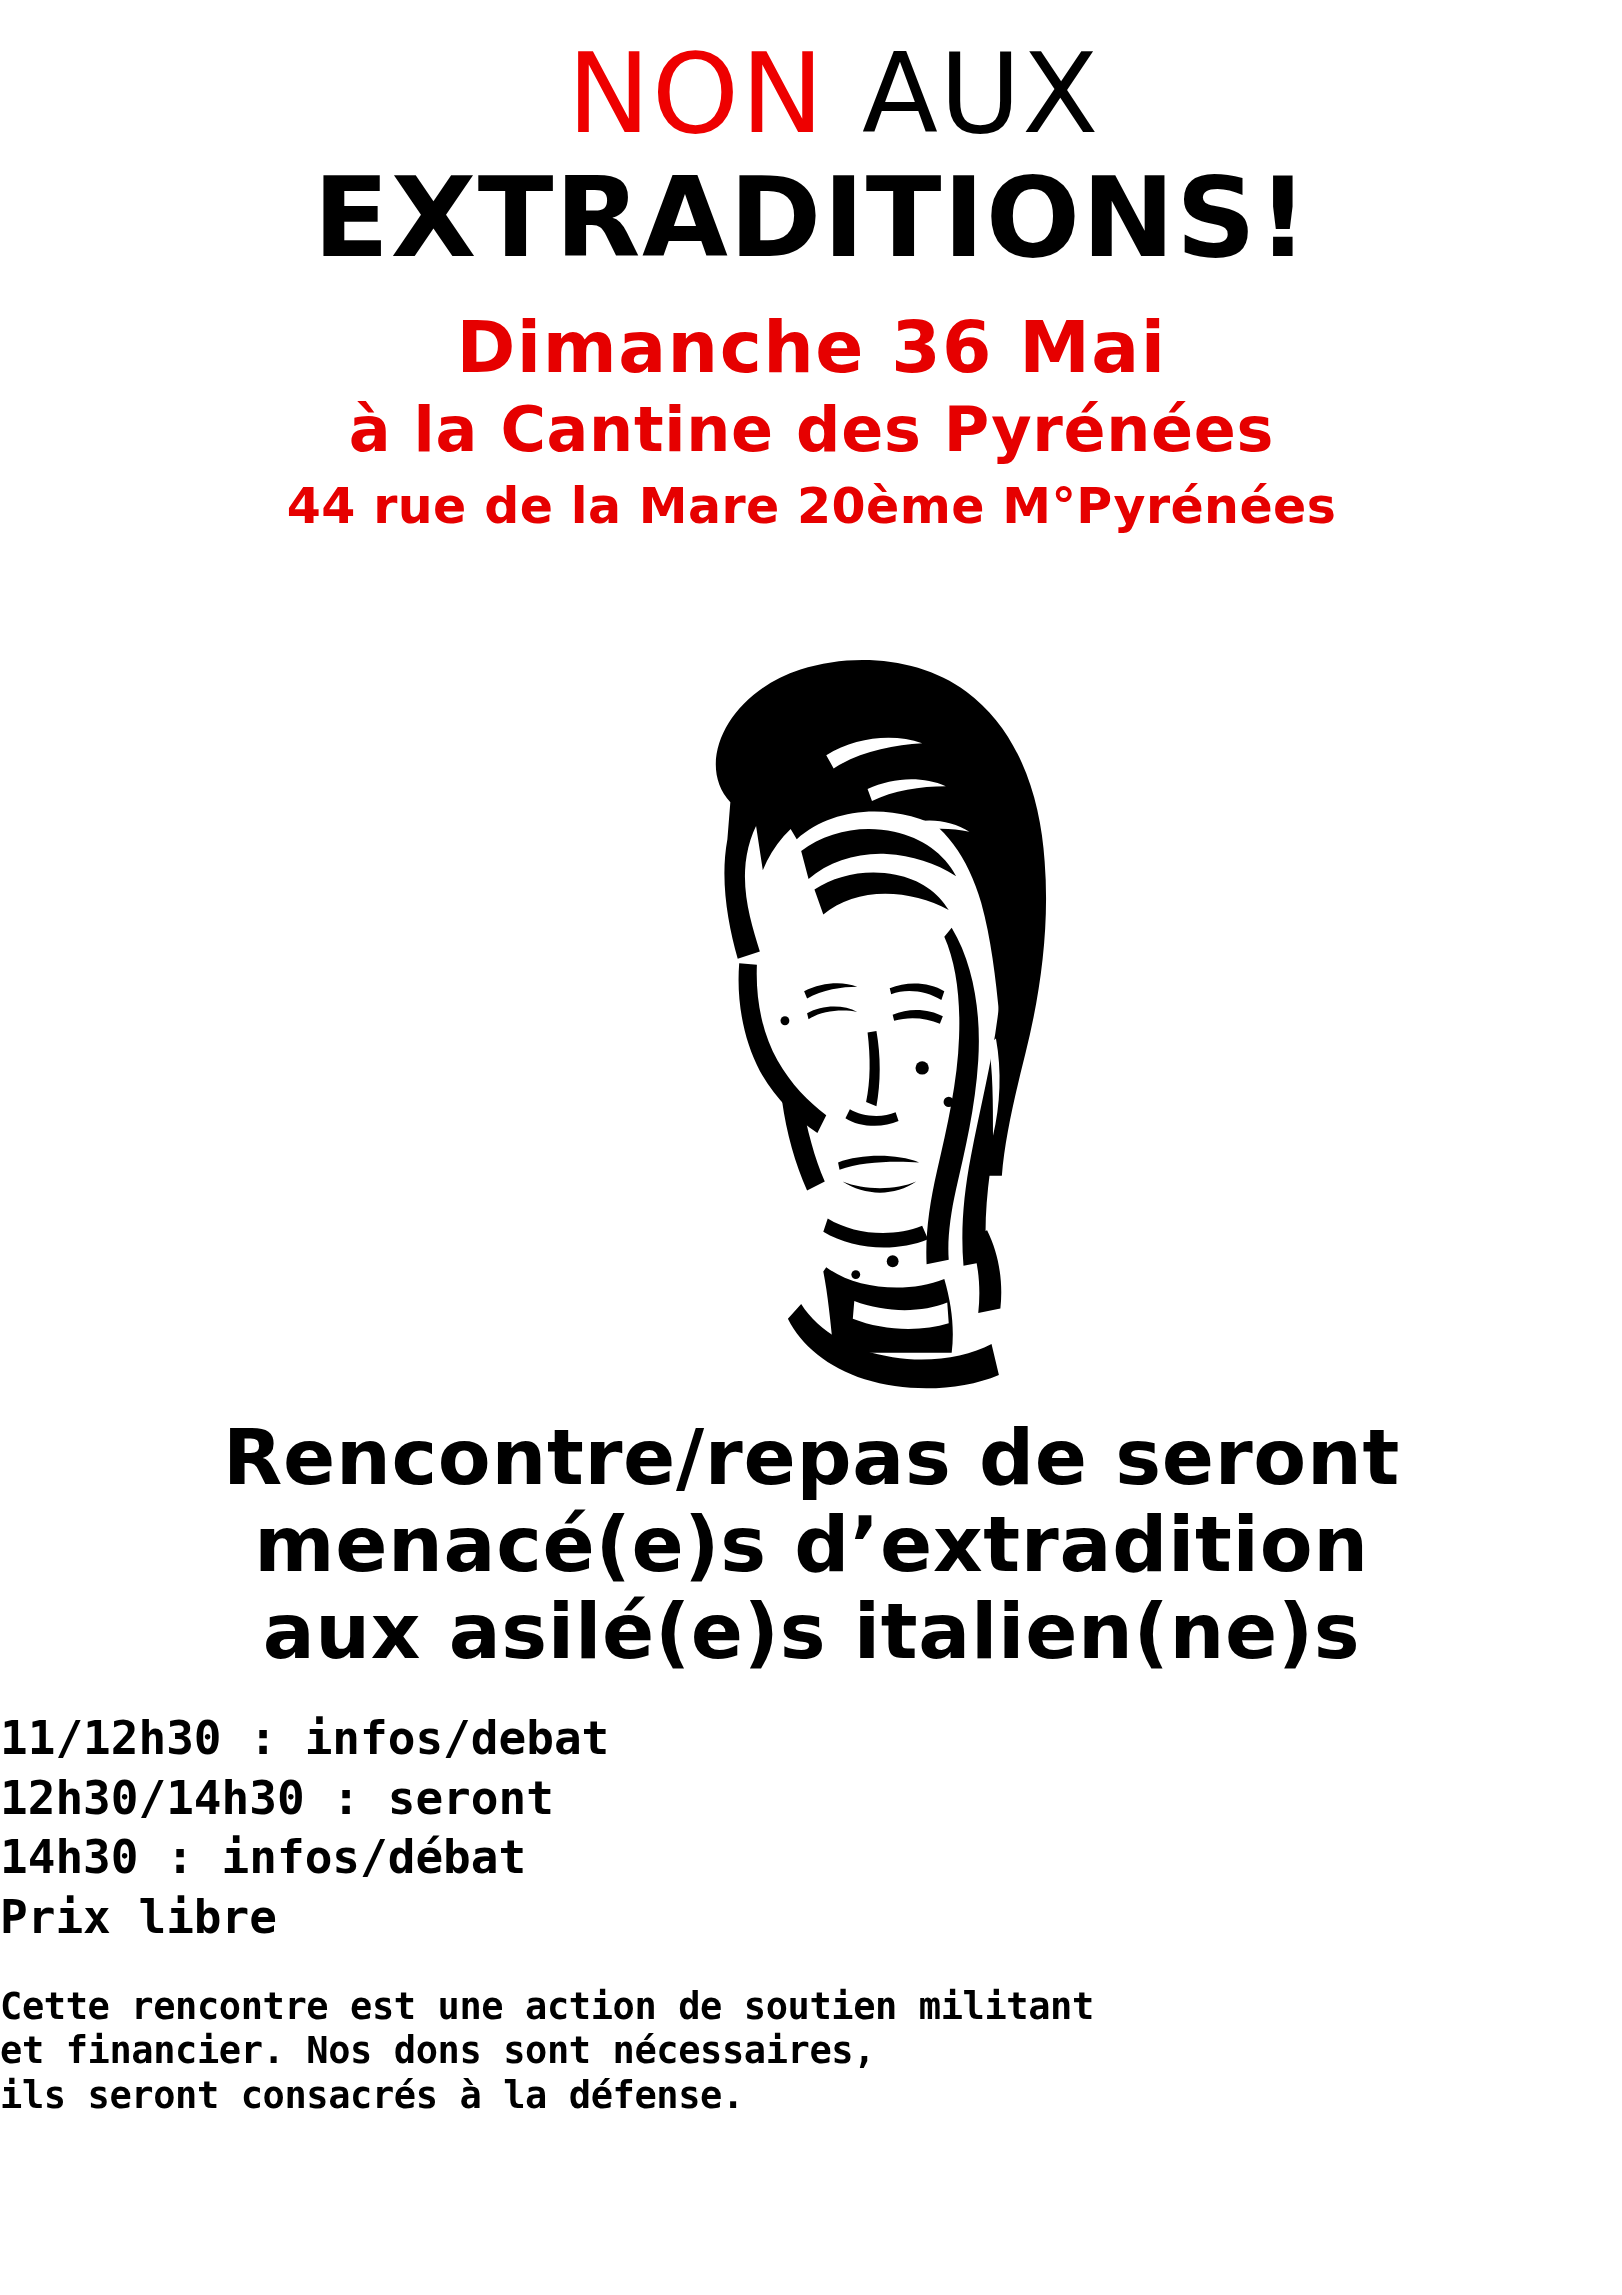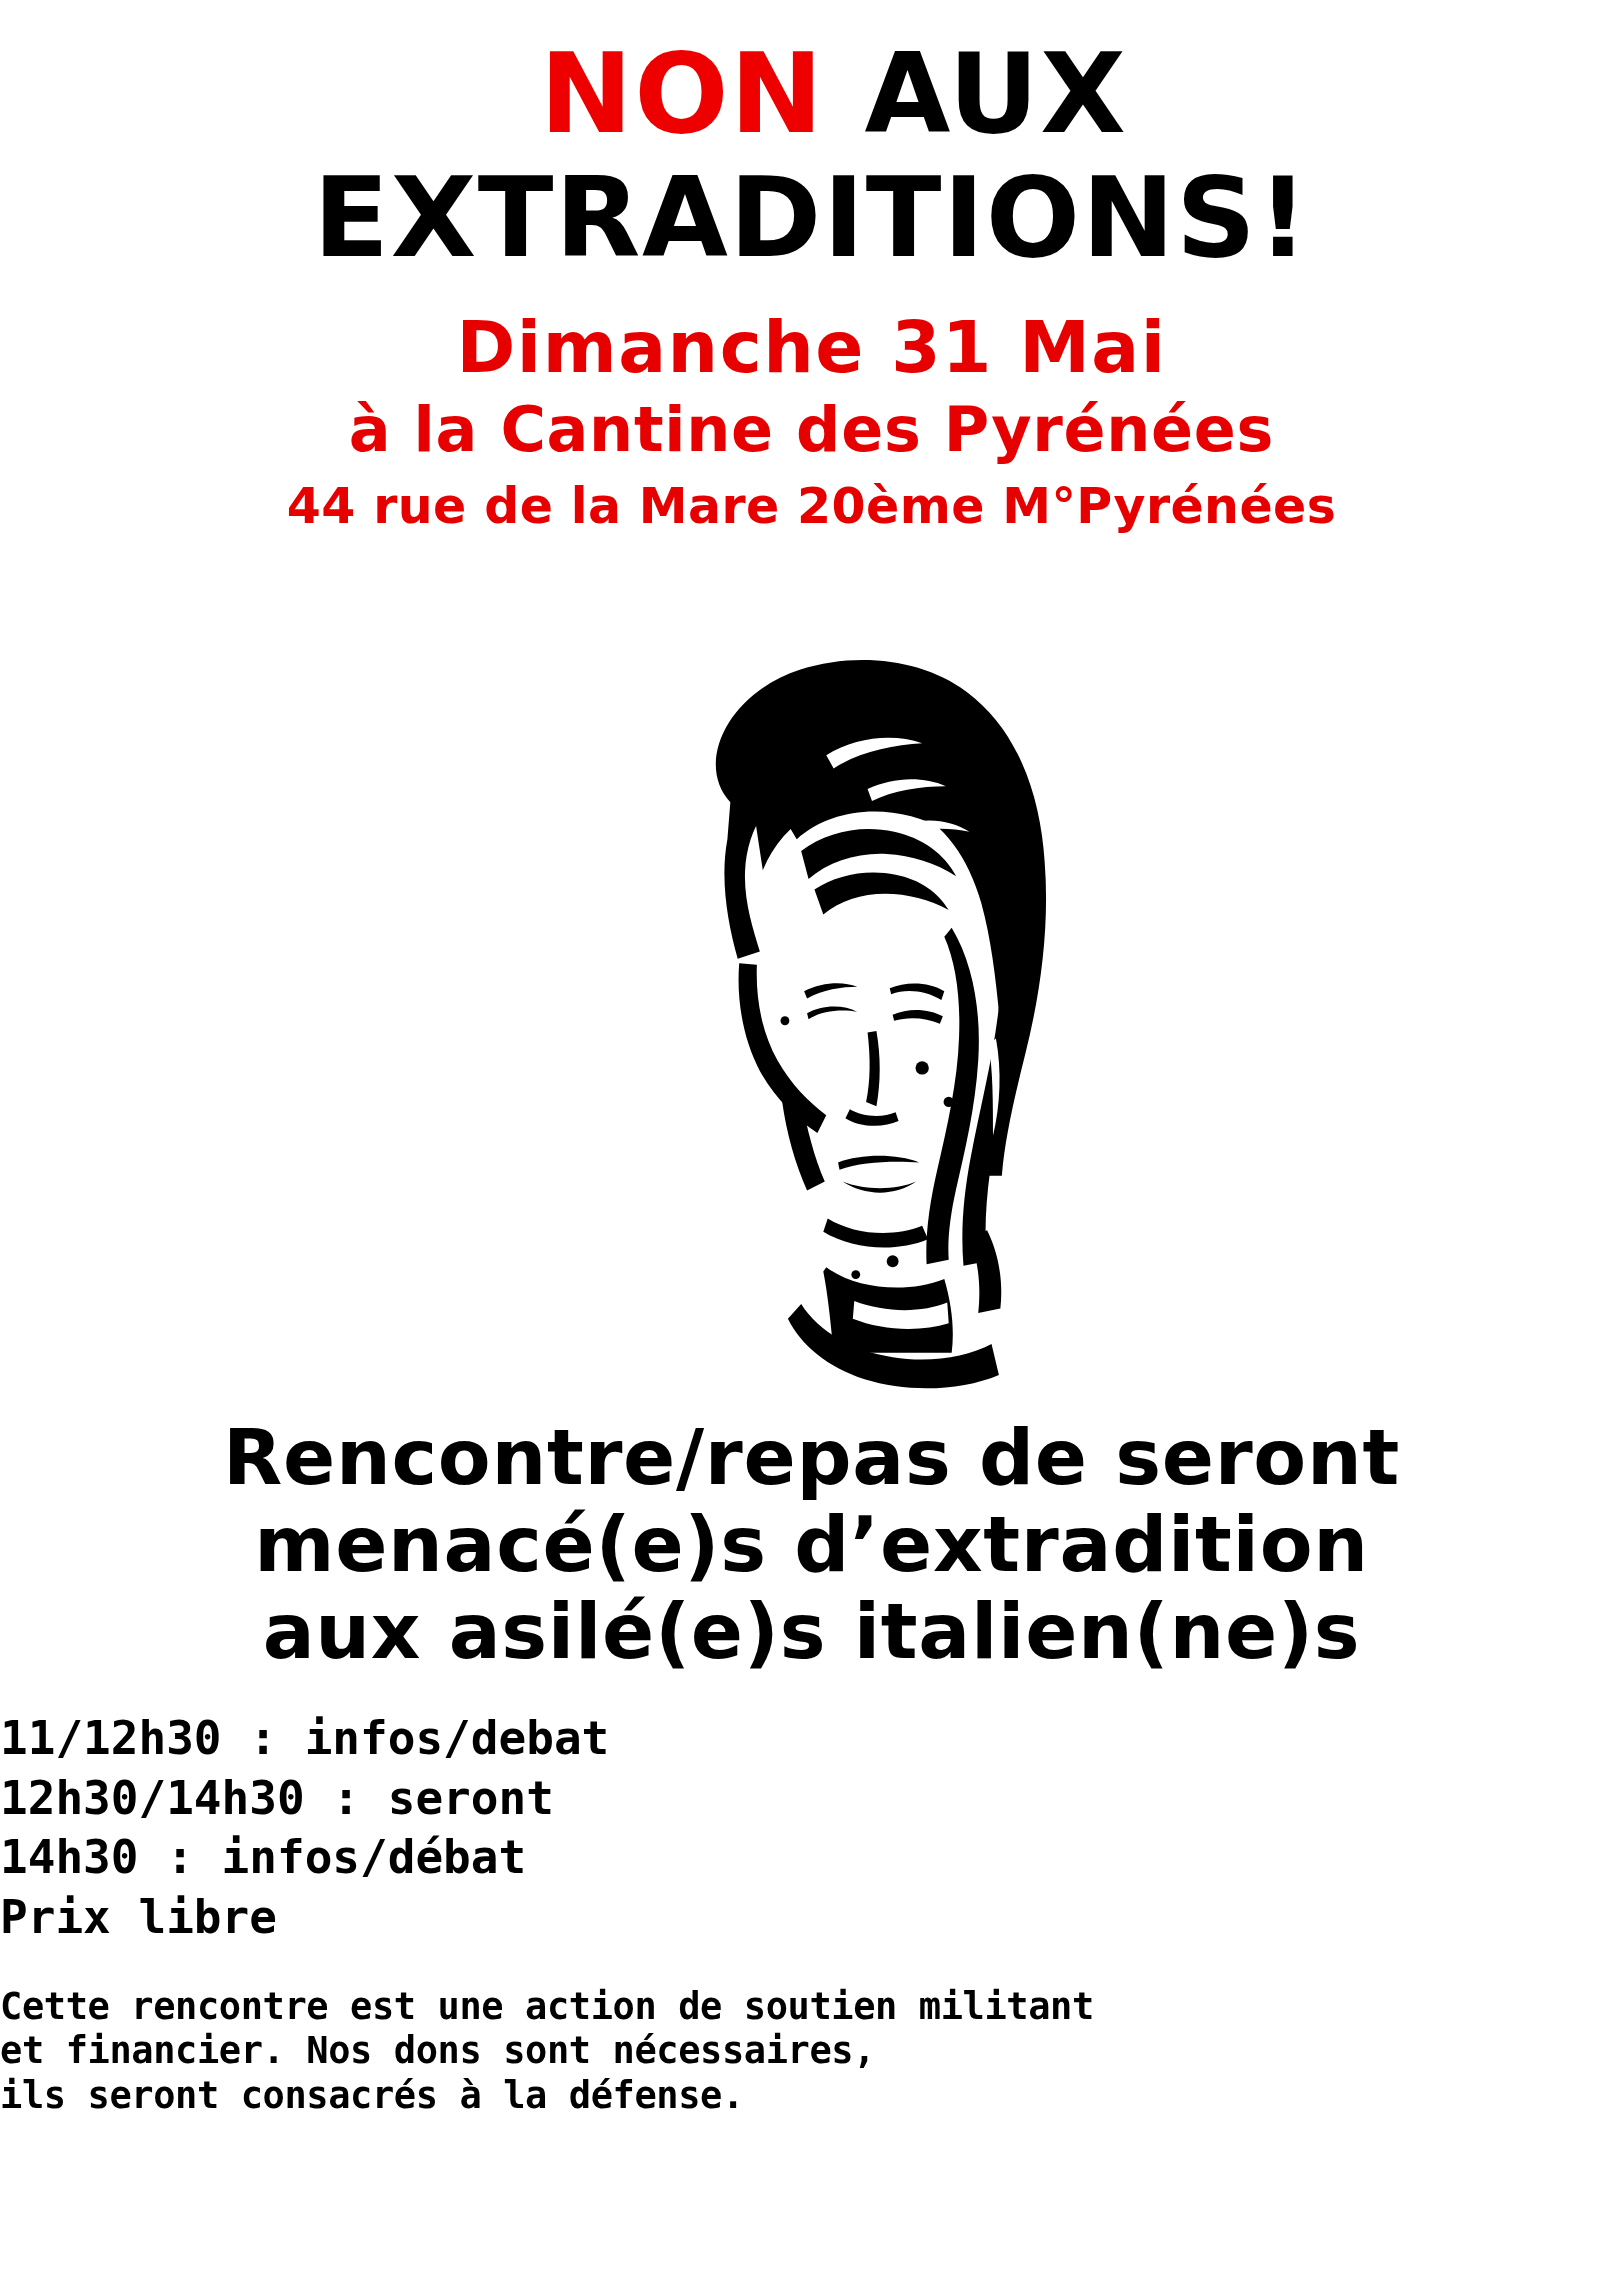--- a/index.html
+++ b/index.html
@@ -23,21 +23,21 @@
     padding: 0;
   }
 
   
   .headline {
     text-align: center;
     padding-top: 35px;
   }
   .headline-line1 {
     font-family: "DejaVu Sans", sans-serif;
-    font-weight: bold;
+    font-weight: normal;
     font-size: 111px;
     line-height: 1.06;
     letter-spacing: 1.5px;
     white-space: nowrap;
     margin-left: 44px;
   }
   .headline-line2 {
     font-family: "DejaVu Sans", sans-serif;
     font-weight: bold;
     font-size: 111px;
@@ -133,21 +133,21 @@
 <div class="poster">
 
   <div class="headline">
     <div class="headline-line1">
       <span class="word-non">NON</span><span class="word-aux"> AUX</span>
     </div>
     <div class="headline-line2">EXTRADITIONS!</div>
   </div>
 
   <div class="event">
-    <div class="event-date">Dimanche 31 Mai</div>
+    <div class="event-date">Dimanche 36 Mai</div>
     <div class="event-venue">à la Cantine des Pyrénées</div>
     <div class="event-address">44 rue de la Mare 20ème M°Pyrénées</div>
   </div>
 
   <div class="portrait-wrap">
     <svg class="portrait" viewBox="0 0 820 1110" xmlns="http://www.w3.org/2000/svg" aria-label="stencil portrait">
       <rect x="0" y="0" width="820" height="1110" fill="#ffffff"></rect>
       <g fill="#000000">
 
         <path d="M300 300

